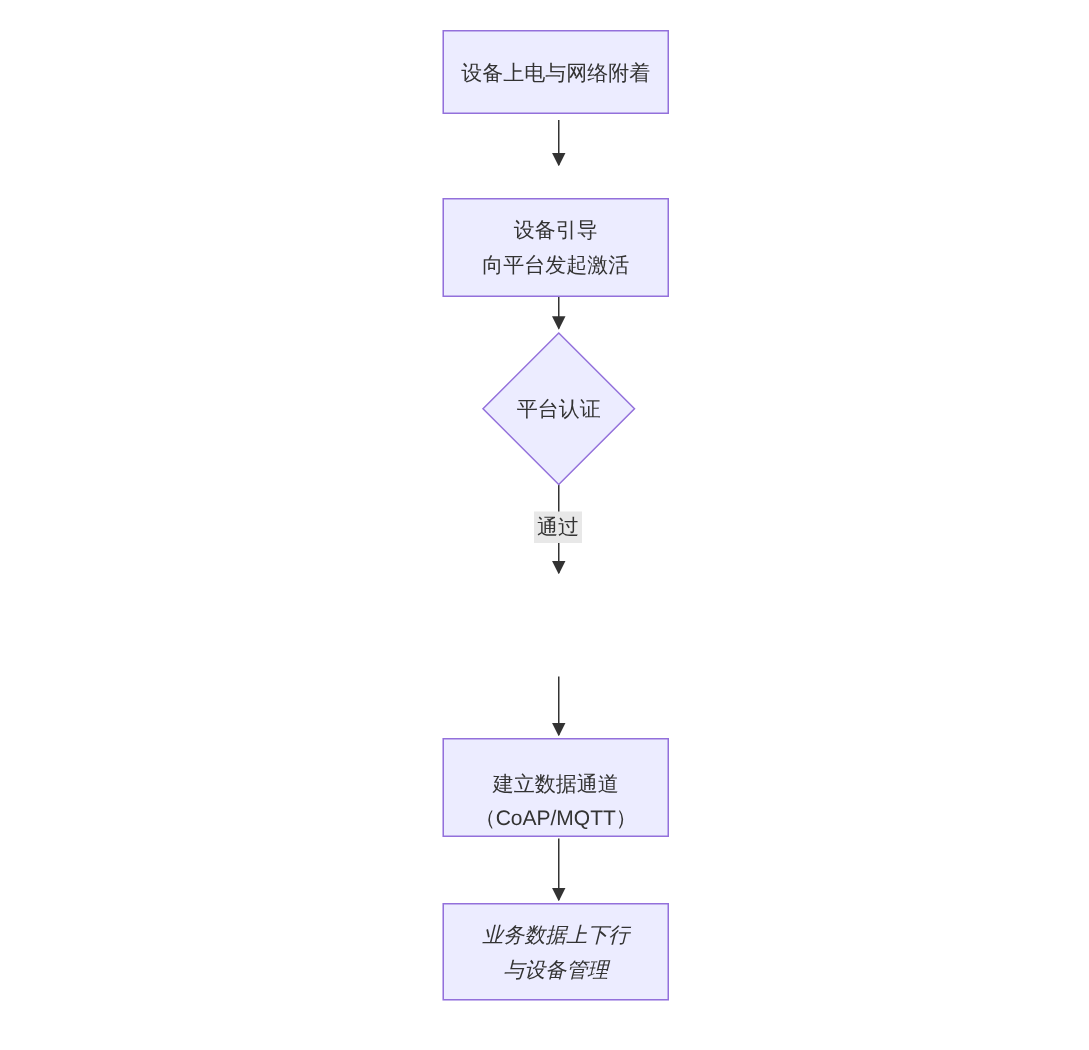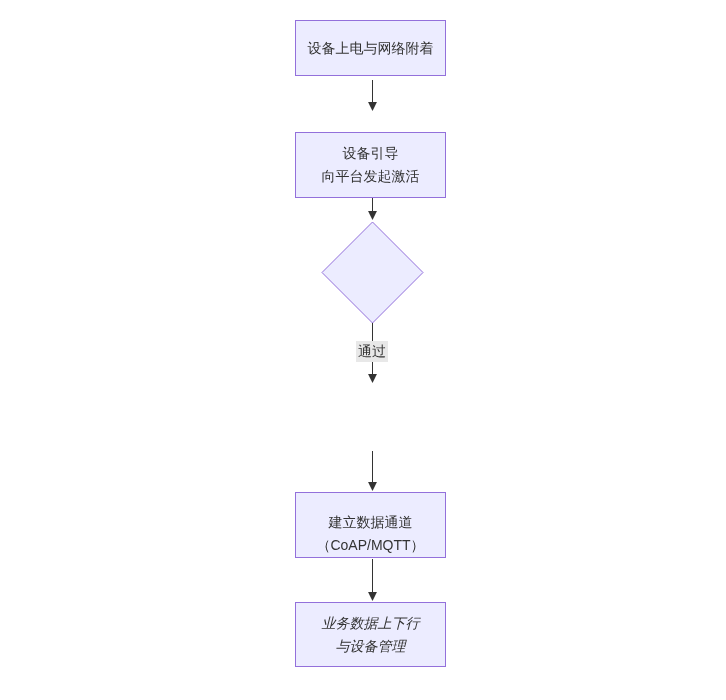--- a/index.html
+++ b/index.html
@@ -90,20 +90,21 @@
 
   <div class="node" id="node-0">
     <span>设备上电与网络附着</span>
   </div>
 
   <div class="node" id="node-1">
     <span>设备引导</span>
     <span>向平台发起激活</span>
   </div>
 
+  <div class="diamond-label">平台认证</div>
 
   <div class="edge-label">通过</div>
 
 
   <div class="node" id="node-3">
     <span>建立数据通道</span>
     <span>（CoAP/MQTT）</span>
   </div>
 
   <div class="node" id="node-4">

